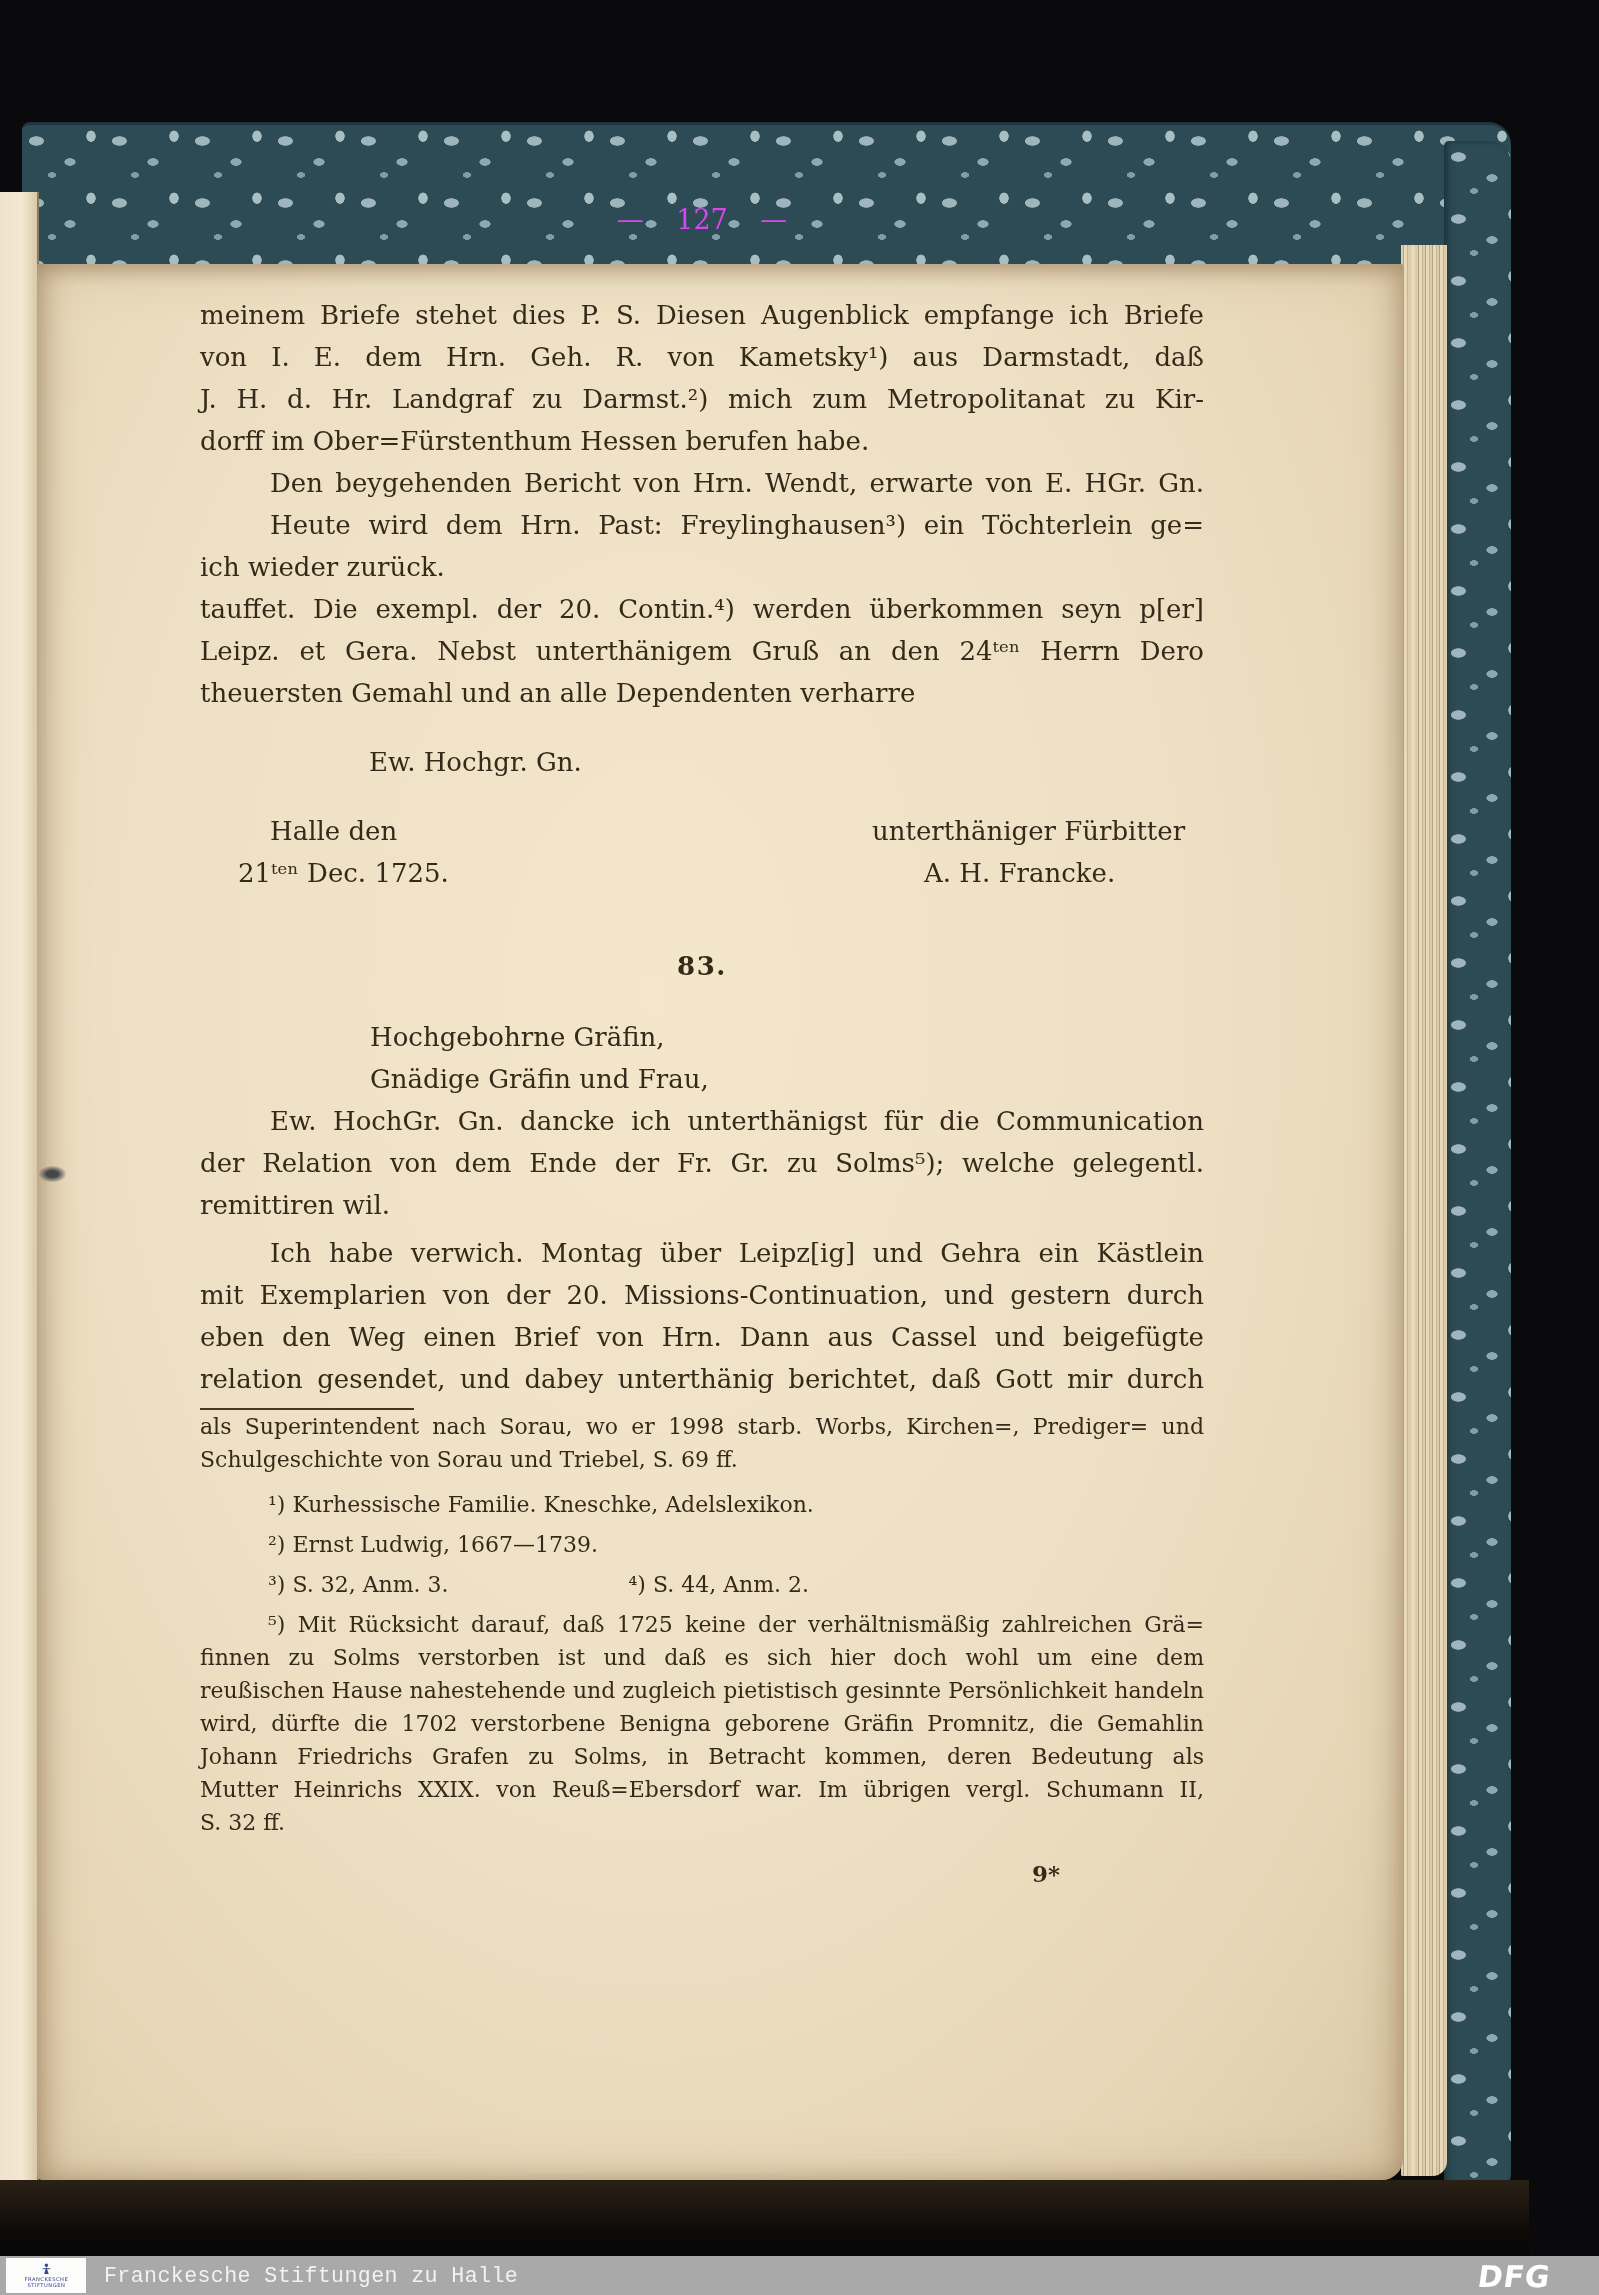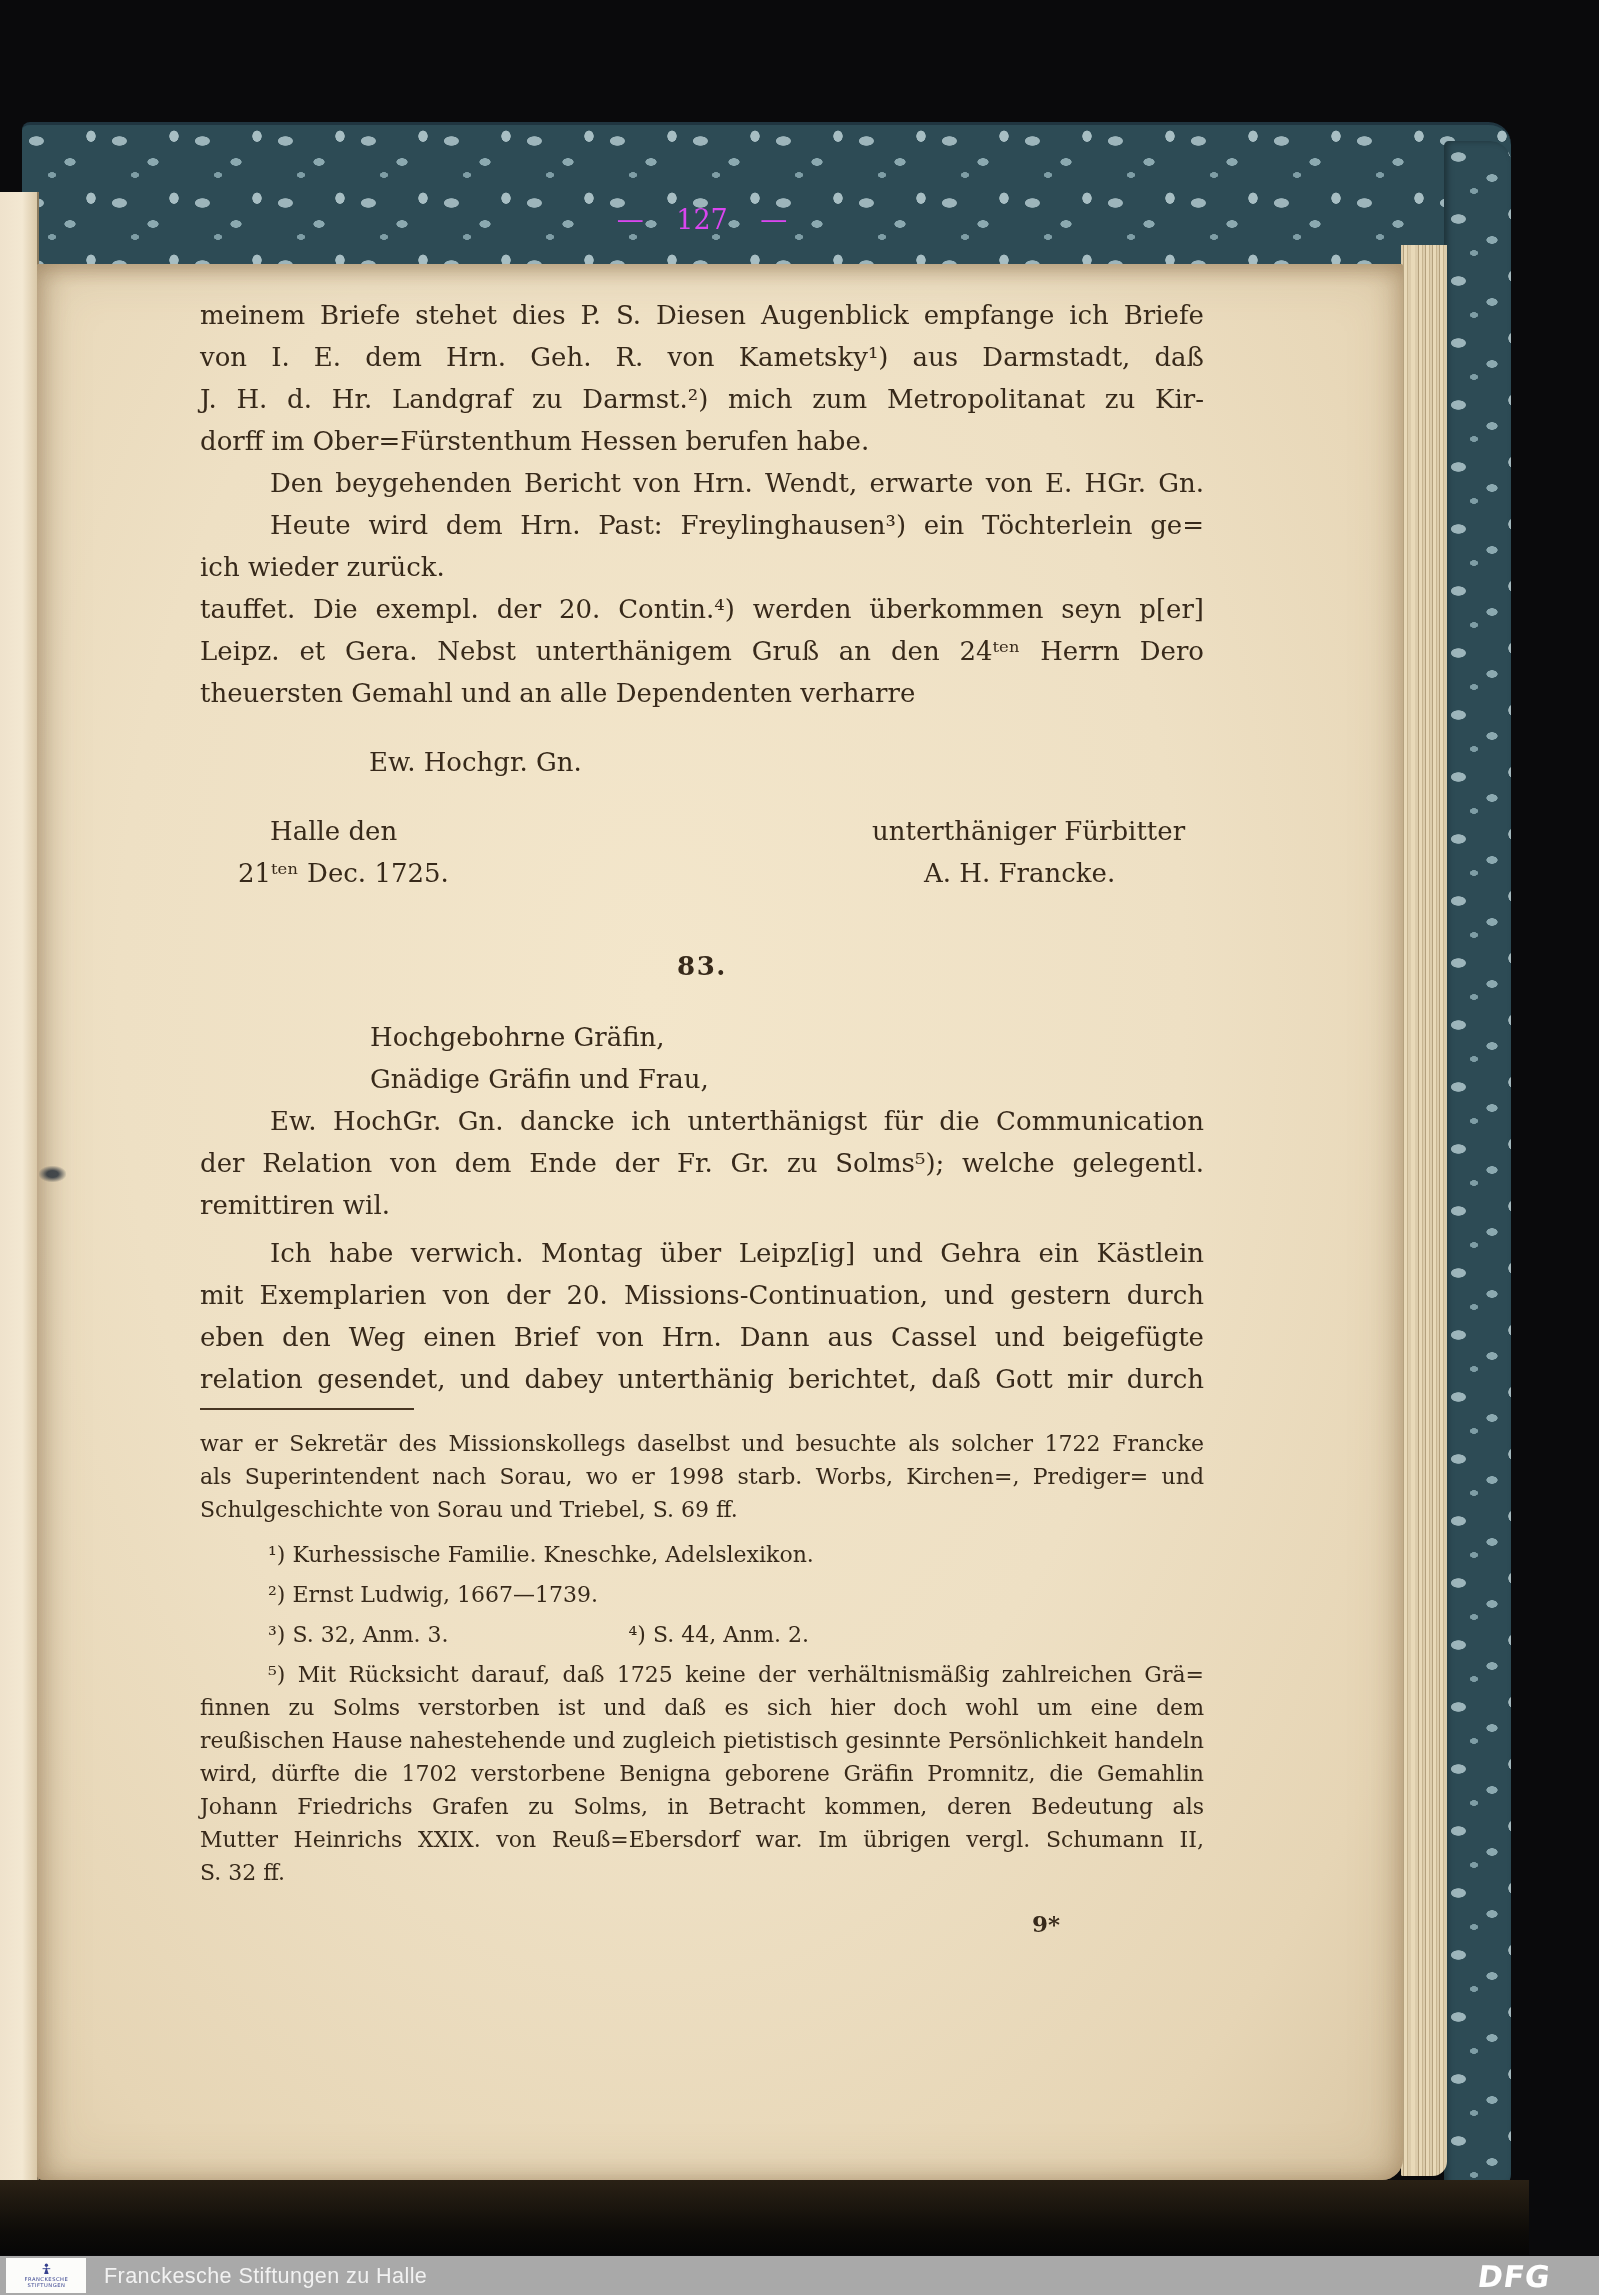--- a/index.html
+++ b/index.html
@@ -60,21 +60,21 @@
   #fn1{margin-top:11.2px;} #fn2,#fn34,#fn5-0{margin-top:7.2px;}
   #fn4{display:inline-block;margin-left:112px;}
   #catchword{margin-top:17.6px;padding-left:832px;font-weight:bold;font-size:23px;line-height:34px;}
   
   #footer-bar{position:absolute;left:0;top:2256px;width:1600px;height:40px;background:#a9a9a9;z-index:9;}
   #logo-box{position:absolute;left:6.4px;top:2.4px;width:80px;height:35px;background:#fcfcfa;
     display:flex;flex-direction:column;align-items:center;justify-content:center;}
   #logo-box svg{display:block;}
   .logo-line{font-family:"DejaVu Sans",sans-serif;font-size:5.2px;letter-spacing:0.5px;color:#36418f;line-height:6px;}
   #footer-label{position:absolute;left:104px;top:0;height:40px;line-height:40px;color:#f2f2f2;
-    font-size:21.6px;letter-spacing:0.4px;font-family:Liberation Sans, sans-serif;}
+    font-size:21.6px;letter-spacing:0.4px;font-family:Liberation Mono, monospace;}
   #dfg{position:absolute;right:50px;top:3.2px;color:#fff;font-family:"DejaVu Sans",sans-serif;
     font-weight:bold;font-size:30px;letter-spacing:0.8px;transform:skewX(-8deg);}
 </style>
 </head>
 <body>
 
 <div id="canvas">
 
   <div id="cover-top" class="marble"></div>
   <div id="cover-right" class="marble"></div>
@@ -124,21 +124,20 @@
     <div class="bl j">der Relation von dem Ende der Fr. Gr. zu Solms⁵); welche gelegentl.</div>
     <div class="bl">remittiren wil.</div>
 
     <div class="bl j ind mt8">Ich habe verwich. Montag über Leipz[ig] und Gehra ein Kästlein</div>
     <div class="bl j">mit Exemplarien von der 20. Missions-Continuation, und gestern durch</div>
     <div class="bl j">eben den Weg einen Brief von Hrn. Dann aus Cassel und beigefügte</div>
     <div class="bl j">relation gesendet, und dabey unterthänig berichtet, daß Gott mir durch</div>
 
     <hr id="fnrule">
 
-    <div id="fncont" class="fn j">war er Sekretär des Missionskollegs daselbst und besuchte als solcher 1722 Francke</div>
     <div class="fn j">als Superintendent nach Sorau, wo er 1998 starb.  Worbs, Kirchen=, Prediger= und</div>
     <div class="fn">Schulgeschichte von Sorau und Triebel, S. 69 ff.</div>
 
     <div id="fn1" class="fn ind-fn">¹) Kurhessische Familie.  Kneschke, Adelslexikon.</div>
     <div id="fn2" class="fn ind-fn">²) Ernst Ludwig, 1667—1739.</div>
     <div id="fn34" class="fn ind-fn">
       <span>³) S. 32, Anm. 3.</span><span id="fn4">⁴) S. 44, Anm. 2.</span>
     </div>
 
     <div id="fn5-0" class="fn j ind-fn">⁵) Mit Rücksicht darauf, daß 1725 keine der verhältnismäßig zahlreichen Grä=</div>

